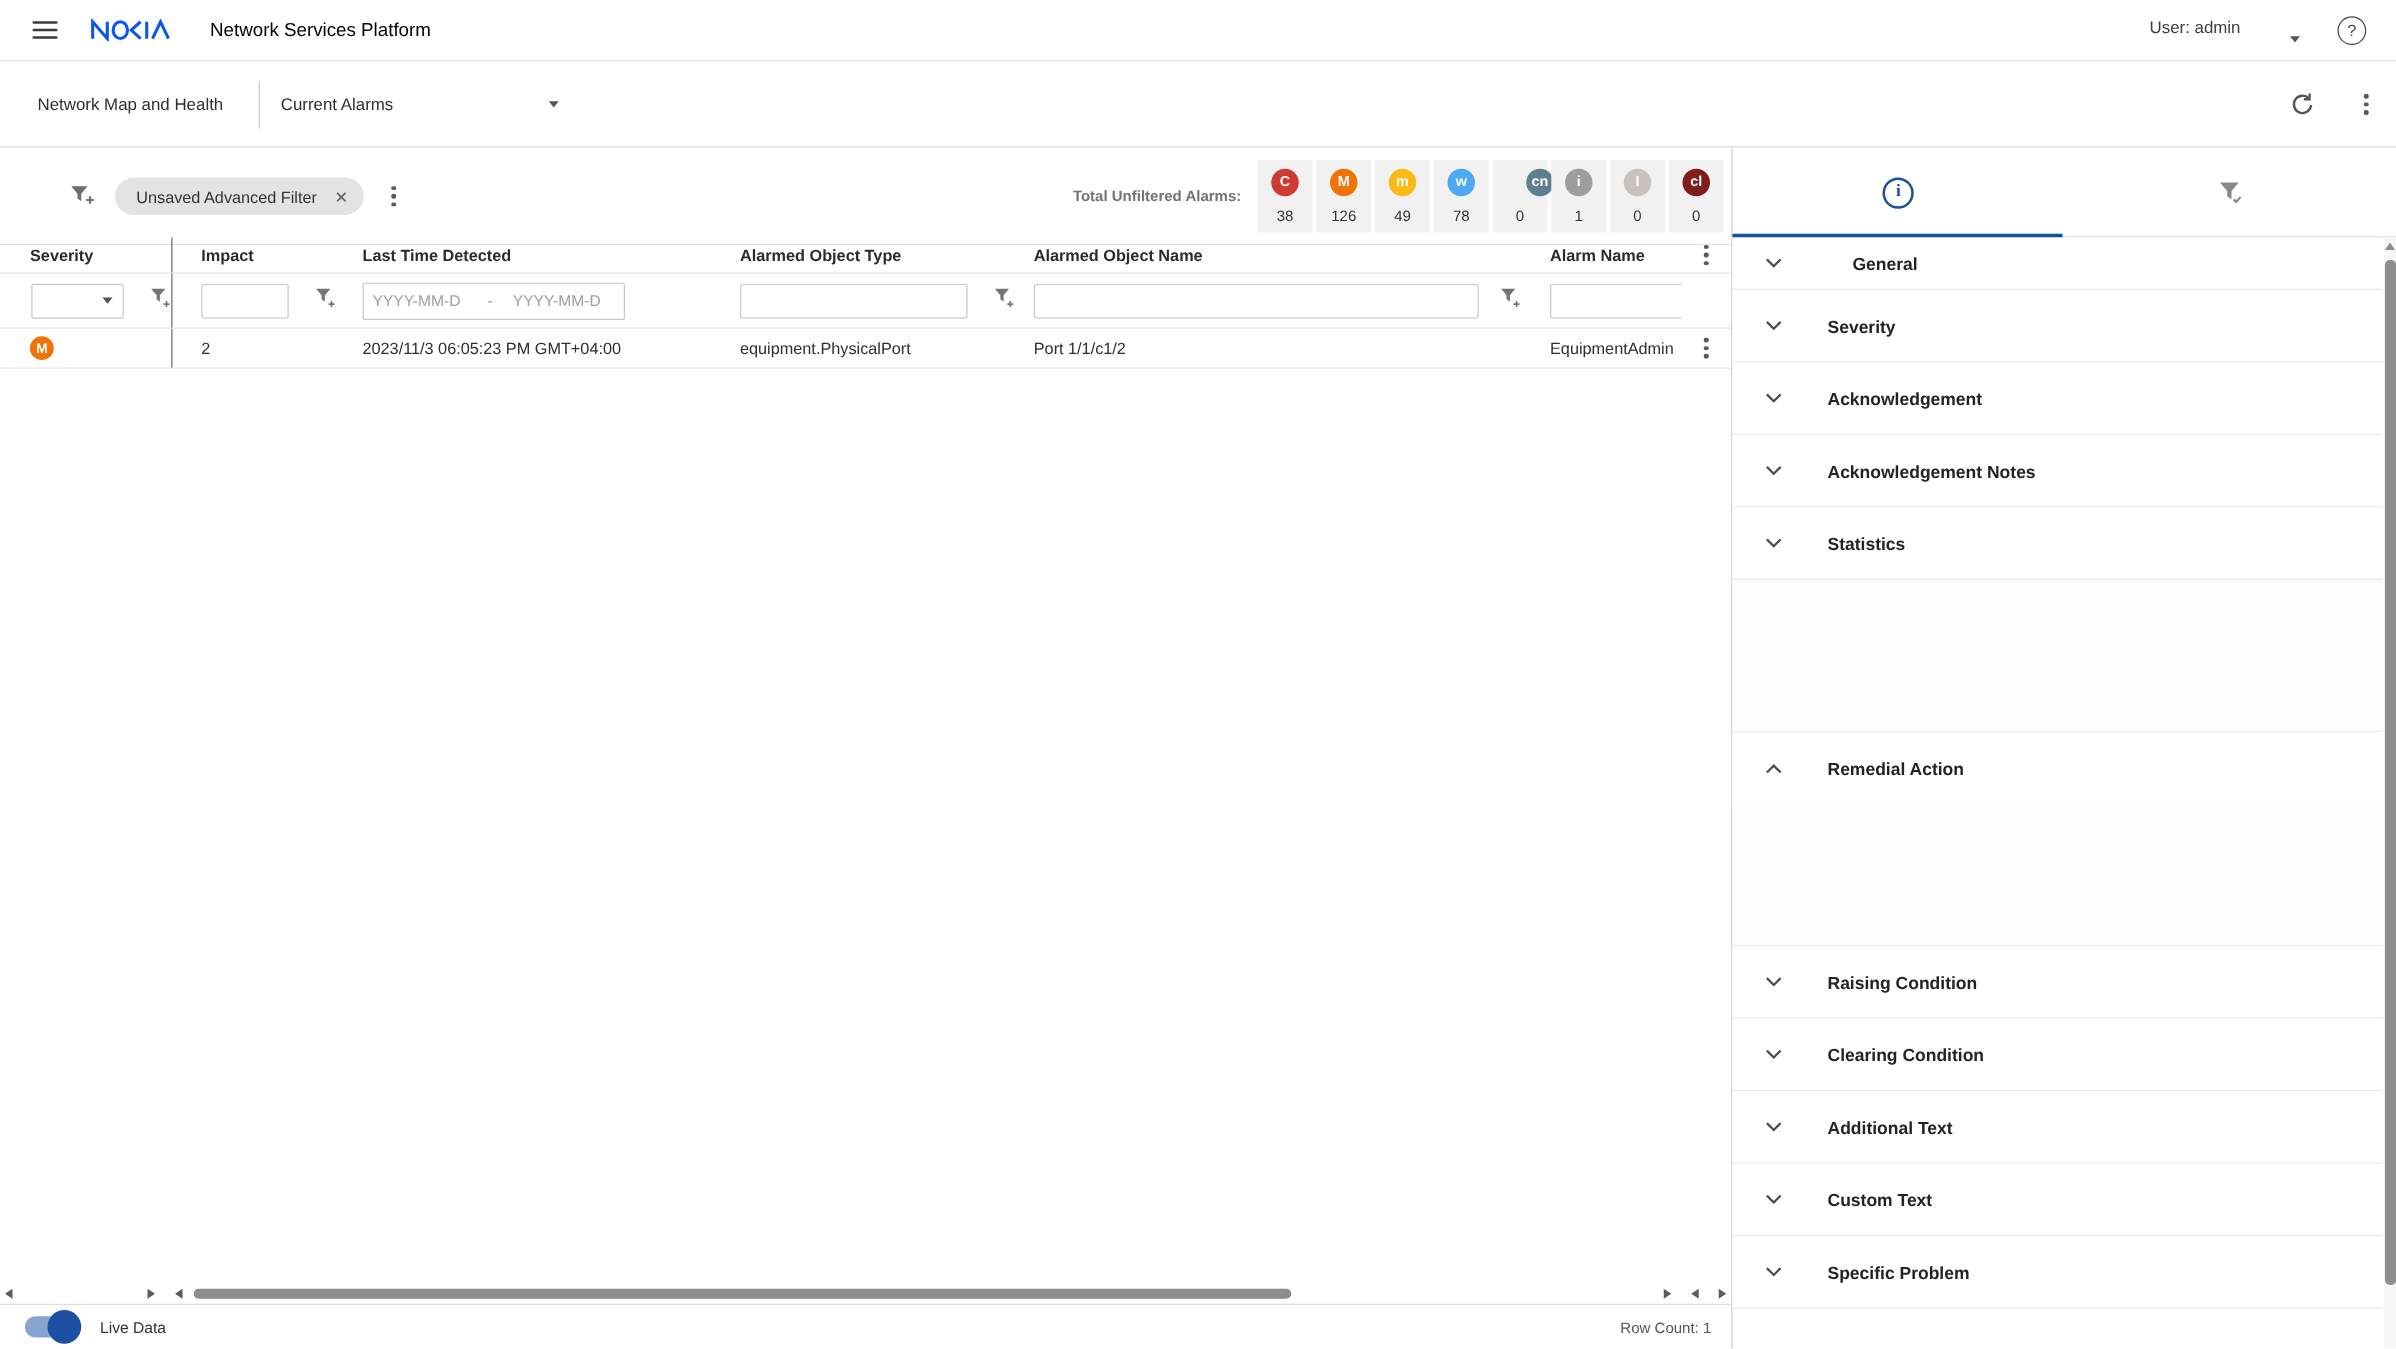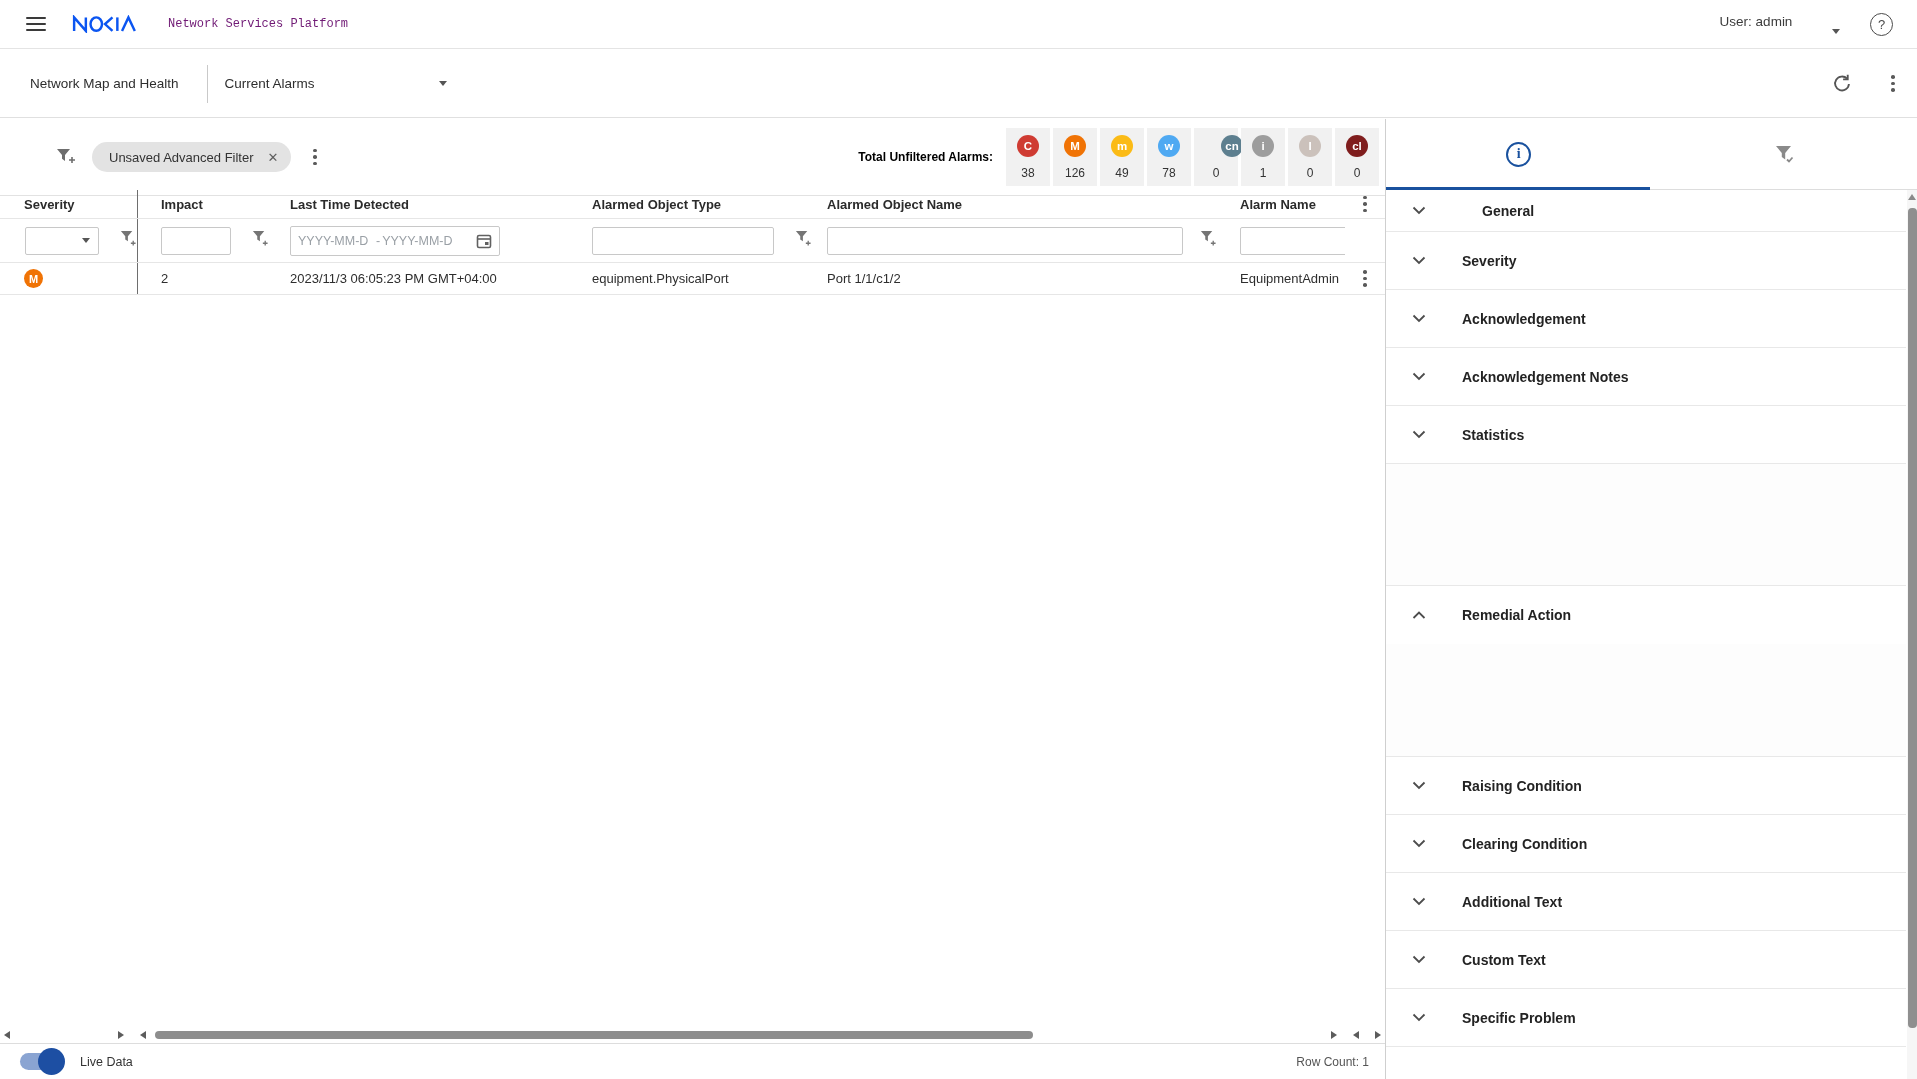--- a/index.html
+++ b/index.html
@@ -4,21 +4,21 @@
 <style>
   html,body{margin:0;padding:0;background:#fff;}
   *{box-sizing:border-box;font-family:"Liberation Sans",sans-serif;}
   .app{position:relative;width:1917px;height:1079px;background:#fff;overflow:hidden;color:#333;}
 
   
   .topbar{position:absolute;left:0;top:0;width:1917px;height:49px;border-bottom:1px solid #e4e4e4;display:flex;align-items:center;}
   .hamburger{width:20px;height:14px;margin-left:26px;display:flex;flex-direction:column;justify-content:space-between;cursor:pointer;}
   .hamburger span{display:block;height:2.4px;background:#3a3a3a;border-radius:1px;}
   .logo{margin-left:26px;display:flex;align-items:center;}
-  .app-title{margin-left:30px;font-size:12px;color:#701a75;font-family:Liberation Mono, monospace;}
+  .app-title{margin-left:30px;font-size:15px;color:#000000;}
   .topbar-right{margin-left:auto;display:flex;align-items:center;margin-right:24px;}
   .user-menu{display:flex;align-items:center;font-size:13.5px;color:#3c3c3c;cursor:pointer;flex-direction:column;}
   .caret{width:0;height:0;border-left:4.5px solid transparent;border-right:4.5px solid transparent;border-top:5.5px solid #555;display:inline-block;}
   .user-menu .caret{margin-left:160px;}
   .help-btn{width:23px;height:23px;border:1.6px solid #4a4a4a;border-radius:50%;display:flex;align-items:center;justify-content:center;font-size:13px;color:#4a4a4a;margin-left:30px;cursor:pointer;}
 
   
   .toolbar{position:absolute;left:0;top:50px;width:1917px;height:68px;border-bottom:1px solid #e0e0e0;display:flex;align-items:center;}
   .context{margin-left:30px;font-size:13.5px;color:#2e2e2e;}
   .vdiv{width:1px;height:38px;background:#c9c9c9;margin:0 0 0 28px;}
@@ -27,21 +27,21 @@
   .icon-btn{cursor:pointer;display:flex;align-items:center;justify-content:center;}
   .kebab{width:4px;display:flex;flex-direction:column;gap:3px;cursor:pointer;}
   .kebab i{width:3.6px;height:3.6px;border-radius:50%;background:#5a5a5a;}
 
   
   .filterbar{position:absolute;left:0;top:119px;width:1385px;height:77px;border-bottom:1px solid #e2e2e2;display:flex;align-items:center;padding-left:32px;}
   .chip{margin-left:16px;height:30px;background:#e3e3e3;border-radius:16px;display:flex;align-items:center;padding:0 13px 0 17px;font-size:13px;color:#333;}
   .chip .close{margin-left:14px;color:#5f5f5f;font-size:13px;cursor:pointer;}
   .filterbar .kebab{margin-left:22px;}
   .totals{margin-left:auto;display:flex;align-items:center;}
-  .total-label{font-size:12px;font-weight:bold;color:#000000;margin-right:13px;}
+  .total-label{font-size:12px;font-weight:bold;color:#737373;margin-right:13px;}
   .badges{display:flex;gap:3px;margin-right:6px;}
   .badge-tile{width:44px;height:58px;background:#f1f1f1;display:flex;flex-direction:column;align-items:center;justify-content:space-between;padding:7px 0 6px 0;cursor:pointer;}
   .badge-circle{width:22px;height:22px;border-radius:50%;color:#fff;font-size:11.5px;font-weight:bold;display:flex;align-items:center;justify-content:center;}
   .badge-count{font-size:12px;color:#333;}
 
   
   .grid{position:absolute;left:0;top:190px;width:1385px;}
   .trow{display:grid;grid-template-columns:138px 147px 300px 235px 415px 110px 40px;align-items:center;}
   .thead{height:28px;}
   .thead .cell{font-size:13px;font-weight:bold;color:#2b2b2b;}
@@ -49,21 +49,21 @@
   .tdata{height:32px;border-bottom:1px solid #e6e6e6;font-size:13px;color:#2e2e2e;}
   .cell{padding-left:5px;white-space:nowrap;overflow:hidden;display:flex;align-items:center;}
   .cell.c-sev{padding-left:24px;align-self:stretch;border-right:1px solid #6e6e6e;}
   .thead .cell.c-sev,.thead .cell{align-self:stretch;}
   .cell.c-imp{padding-left:23px;}
   .cell.c-type,.cell.c-name{padding-left:7px;}
   .cell.c-menu{justify-content:center;padding-left:0;}
   .inp{height:28px;border:1px solid #c8c8c8;border-radius:2px;background:#fff;font-size:12px;color:#333;padding:0 6px;outline:none;}
   .sel{height:28px;width:78px;border:1px solid #c8c8c8;border-radius:2px;background:#fff;display:flex;align-items:center;justify-content:flex-end;padding-right:8px;cursor:pointer;}
   .funnel{margin-left:20px;cursor:pointer;flex:none;}
-  .datebox{height:30px;width:210px;border:1px solid #c8c8c8;border-radius:2px;display:flex;align-items:center;padding:0 7px;}
+  .datebox{height:30px;width:210px;border:1px solid #c8c8c8;border-radius:2px;display:flex;align-items:center;padding:0 7px;gap:14px;}
   .datebox input{border:none;outline:none;width:76px;font-size:12.5px;color:#333;padding:0;}
   .datebox input::placeholder{color:#9aa0a6;}
   .datebox .dash{color:#9aa0a6;font-size:12.5px;margin:0 2px;}
   .datebox svg{margin-left:auto;}
   .inp::placeholder{color:#9aa0a6;}
   .sev-circle{width:19px;height:19px;border-radius:50%;color:#fff;font-size:11px;font-weight:bold;display:flex;align-items:center;justify-content:center;}
 
   
   .hscroll{position:absolute;left:0;top:1028px;width:1385px;height:15px;}
   .arr{position:absolute;top:3px;width:0;height:0;cursor:pointer;}

